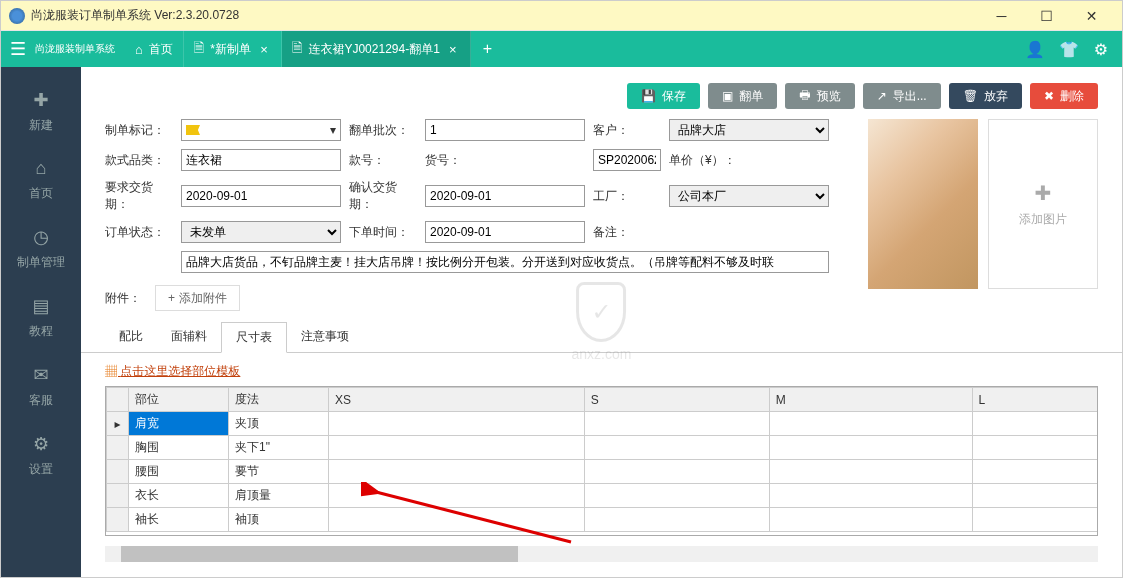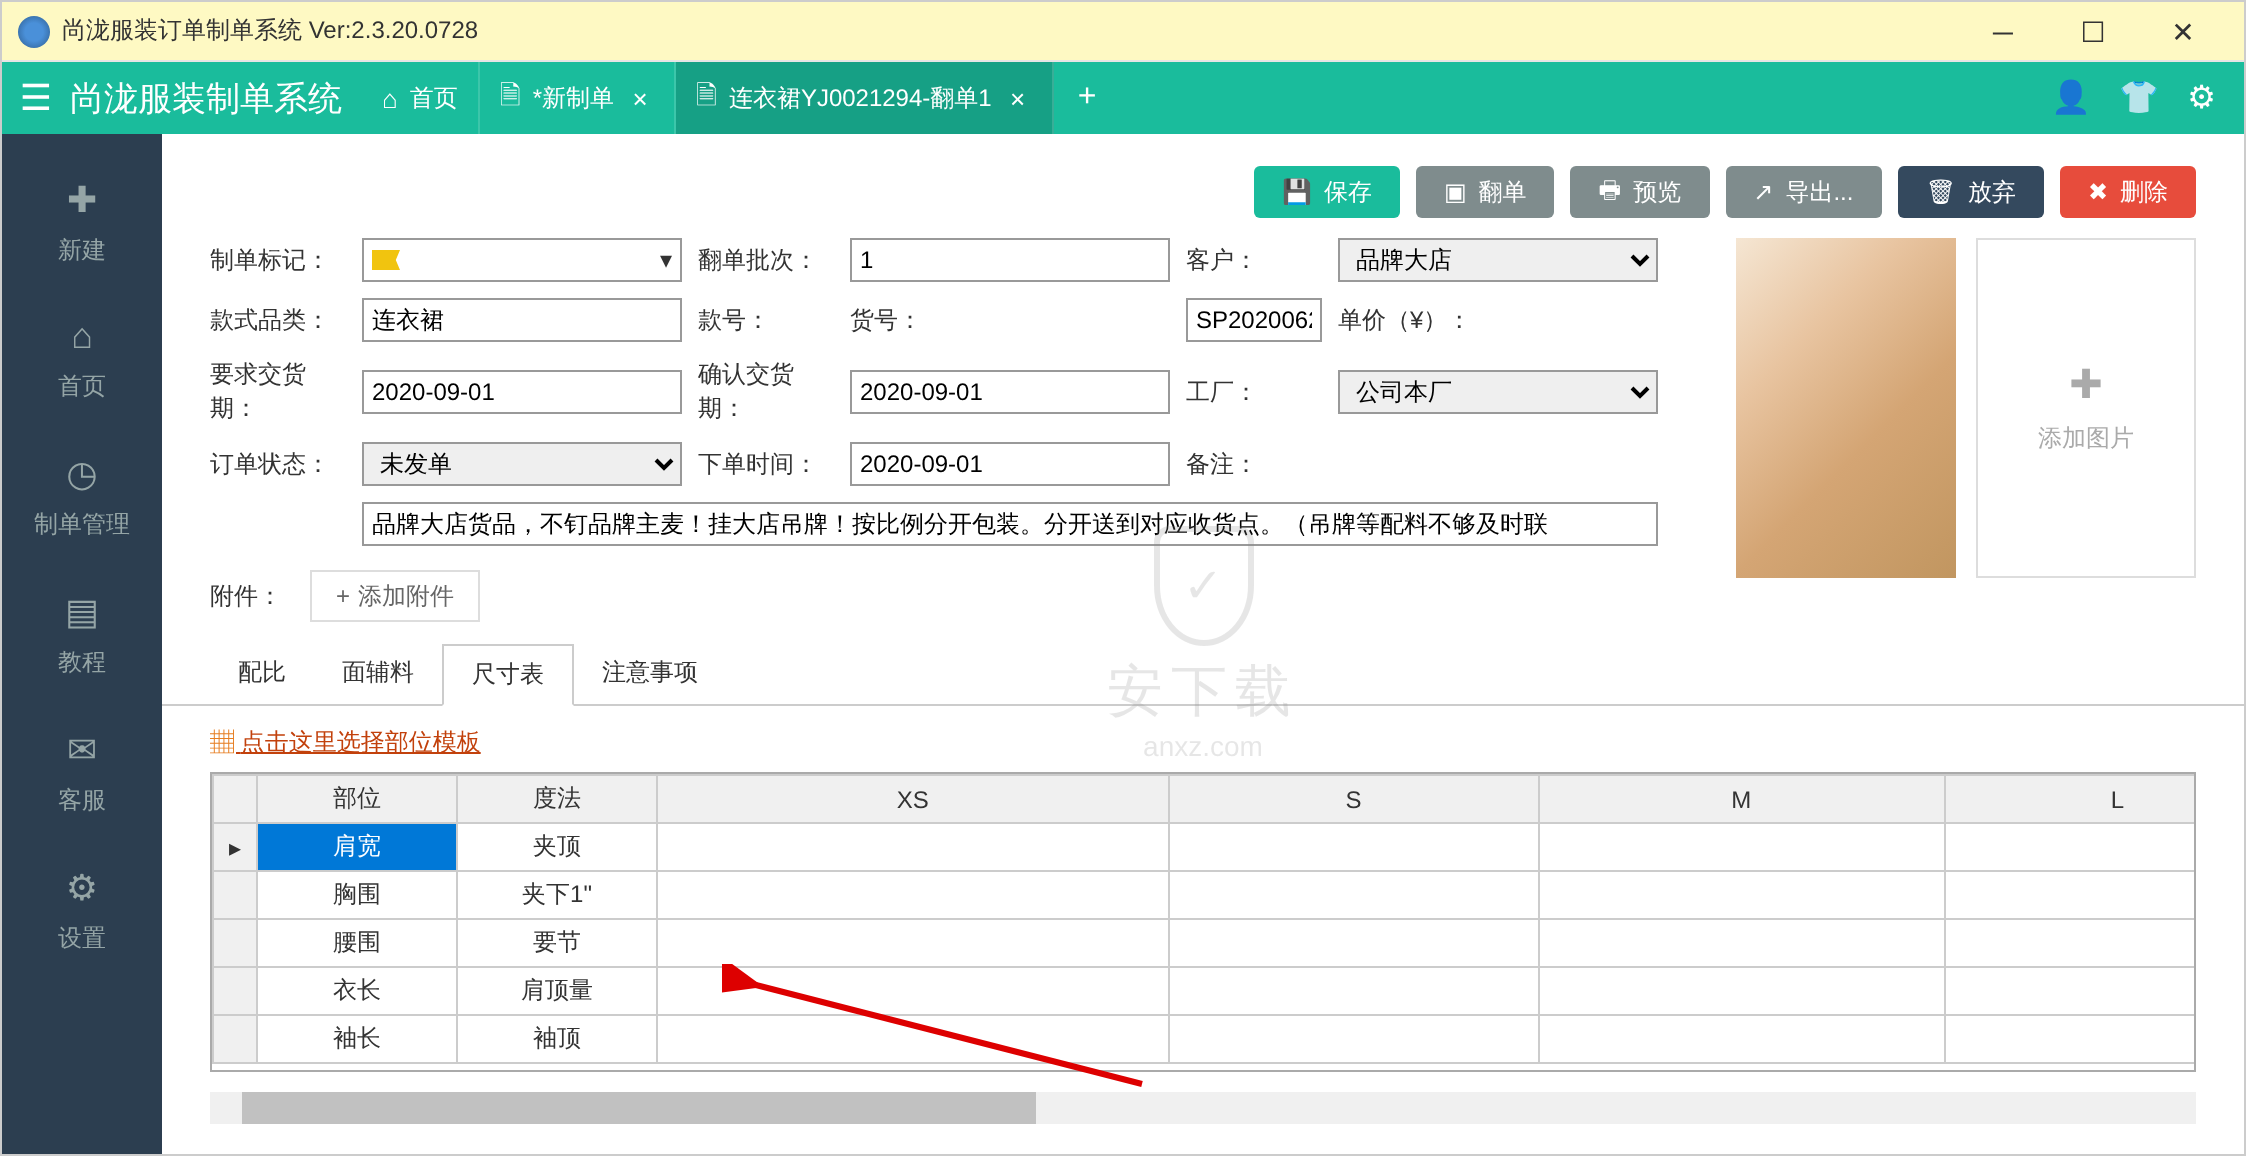--- a/index.html
+++ b/index.html
@@ -9,21 +9,21 @@
 
 .titlebar { height: 30px; background: #fef9c3; display: flex; align-items: center; padding: 0 8px; border-bottom: 1px solid #e5e5e5; }
 .titlebar .app-icon { width: 16px; height: 16px; background: radial-gradient(circle, #4a90d9 40%, #2c5a8a 100%); border-radius: 50%; margin-right: 6px; }
 .titlebar .title { flex: 1; font-size: 12px; color: #333; }
 .winbtns { display: flex; gap: 0; }
 .winbtn { width: 45px; height: 22px; display: flex; align-items: center; justify-content: center; cursor: pointer; font-size: 14px; }
 
 
 .topbar { height: 36px; background: #1abc9c; display: flex; align-items: center; color: #fff; }
 .menu-toggle { width: 34px; height: 36px; display: flex; align-items: center; justify-content: center; cursor: pointer; font-size: 18px; }
-.app-name { padding: 0 10px 0 0; font-size: 17px; }
+.app-name { padding: 0 10px 0 0; font-size: 10px; }
 .tabs { display: flex; height: 36px; align-items: stretch; }
 .tab { display: flex; align-items: center; padding: 0 10px; gap: 6px; cursor: pointer; white-space: nowrap; border-right: 1px solid rgba(255,255,255,0.15); }
 .tab.active { background: #16a085; }
 .tab .tab-icon { font-size: 13px; }
 .tab .tab-close { width: 14px; height: 14px; display: flex; align-items: center; justify-content: center; border-radius: 2px; font-size: 13px; }
 .tab-add { padding: 0 12px; display: flex; align-items: center; font-size: 16px; cursor: pointer; }
 .topbar-spacer { flex: 1; }
 .topbar-right { display: flex; gap: 14px; padding-right: 14px; }
 .topbar-right .ticon { font-size: 16px; cursor: pointer; }
 
@@ -69,21 +69,21 @@
 .subtab.active { border: 1px solid #ccc; border-bottom: 1px solid #fff; background: #fff; }
 
 
 .template-link { padding: 10px 24px 6px; }
 .template-link a { color: #c2410c; text-decoration: underline; cursor: pointer; font-size: 12px; }
 .template-link a::before { content: "▦ "; color: #e67e22; }
 
 
 .table-wrap { margin: 0 24px 10px; border: 1px solid #aaa; overflow: auto; position: relative; height: 150px; }
 table { border-collapse: collapse; width: 100%; min-width: 1040px; }
-th, td { border: 1px solid #ccc; padding: 3px 6px; font-size: 12px; height: 22px; text-align: center; background: #fff; }
+th, td { border: 1px solid #ccc; padding: 3px 6px; font-size: 12px; height: 22px; text-align: left; background: #fff; }
 th { background: #f0f0f0; font-weight: normal; }
 .row-indicator { width: 22px; text-align: center; background: #f0f0f0; }
 td.selected { background: #0078d7; color: #fff; }
 .scroll-h { height: 16px; background: #f0f0f0; margin: 0 24px 8px; position: relative; }
 .scroll-thumb-h { position: absolute; left: 16px; width: 40%; height: 100%; background: #c1c1c1; }
 
 
 .watermark { position: absolute; left: 50%; top: 50%; transform: translate(-50%, -50%); opacity: 0.2; text-align: center; pointer-events: none; }
 .watermark .shield { width: 50px; height: 60px; margin: 0 auto 4px; border: 3px solid #888; border-radius: 8px 8px 50% 50%; display: flex; align-items: center; justify-content: center; font-size: 24px; color: #888; }
 .watermark .wtext { font-size: 28px; color: #888; letter-spacing: 4px; }
@@ -161,21 +161,20 @@
       <div class="sb-item">
           <span class="sb-icon">⚙</span>
           <span class="sb-label">设置</span>
         </div>
     </div>
 
     <div class="content">
 
       <div class="watermark">
         <div class="shield">✓</div>
-        <div class="wtext">安下载</div>
         <div class="wurl">anxz.com</div>
       </div>
 
       <div class="actions">
         <button class="btn btn-green">
             <span>💾</span>
             <span>保存</span>
           </button>
         <button class="btn btn-gray">
             <span>▣</span>

